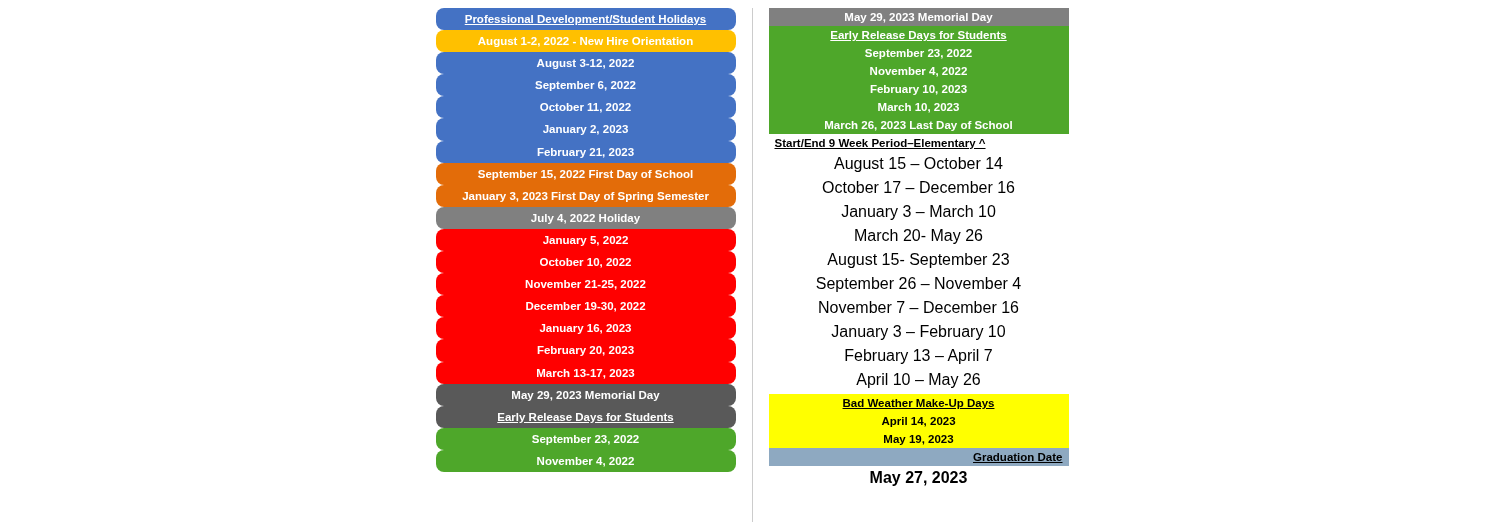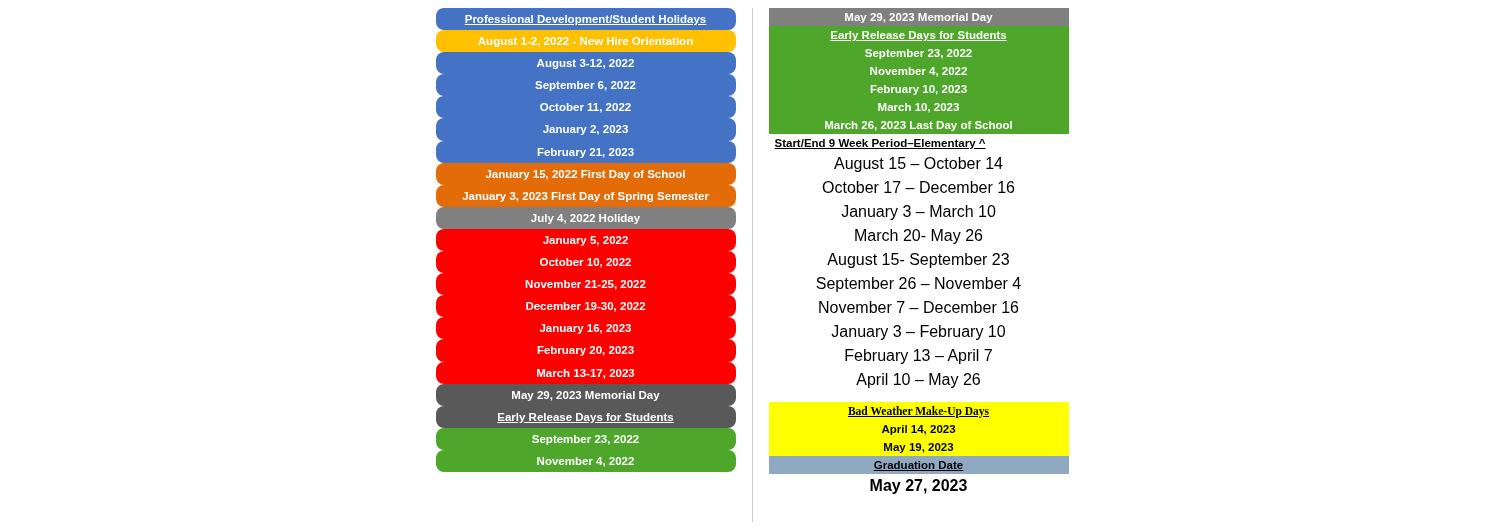--- a/index.html
+++ b/index.html
@@ -39,39 +39,39 @@
     .red-bg { background-color: #FF0000; color: #fff; }
     .dark-gray-bg { background-color: #595959; color: #fff; }
     .green-bg { background-color: #4EA72A; color: #fff; }
 
     
     .right-col-header { background-color: #808080; color: #fff; font-weight: bold; text-align: center; padding: 3px 6px; font-size: 11.5px; }
     .green-cell { background-color: #4EA72A; color: #fff; font-weight: bold; text-align: center; padding: 3px 6px; font-size: 11.5px; }
     .white-cell { background-color: #fff; color: #000; text-align: center; padding: 3px 6px; font-size: 16px; }
     .section-header { background-color: #fff; color: #000; padding: 3px 6px; font-size: 11.5px; font-weight: bold; }
     .yellow-bg { background-color: #FFFF00; color: #000; font-weight: bold; text-align: center; padding: 3px 6px; font-size: 11.5px; }
-    .slate-bg { background-color: #8EA9C1; color: #000; font-weight: bold; text-align: center; padding: 3px 6px; font-size: 11.5px; }
+    .slate-bg { background-color: #8EA9C1; color: #000; font-weight: bold; text-align: right; padding: 3px 6px; font-size: 11.5px; }
     .divider { width: 1px; background-color: #ccc; align-self: stretch; margin: 0 4px; }
     .underline { text-decoration: underline; }
     .bold { font-weight: bold; }
   </style>
 </head>
 <body>
 
 <div class="container">
 
   <div class="column" id="left-col">
       <div class="cell blue-bg"><span style="text-decoration: underline;">Professional Development/Student Holidays</span></div>
       <div class="cell gold-bg">August 1-2, 2022 -  New Hire Orientation</div>
       <div class="cell blue-bg">August 3-12, 2022</div>
       <div class="cell blue-bg">September 6, 2022</div>
       <div class="cell blue-bg">October 11, 2022</div>
       <div class="cell blue-bg">January 2, 2023</div>
       <div class="cell blue-bg">February 21, 2023</div>
-      <div class="cell orange-bg">January 15, 2022  First Day of School</div>
+      <div class="cell orange-bg">September 15, 2022  First Day of School</div>
       <div class="cell orange-bg">January 3, 2023  First Day of Spring Semester</div>
       <div class="cell gray-bg">July 4, 2022 Holiday</div>
       <div class="cell red-bg">January 5, 2022</div>
       <div class="cell red-bg">October 10, 2022</div>
       <div class="cell red-bg">November 21-25, 2022</div>
       <div class="cell red-bg">December 19-30, 2022</div>
       <div class="cell red-bg">January 16, 2023</div>
       <div class="cell red-bg">February 20, 2023</div>
       <div class="cell red-bg">March 13-17, 2023</div>
       <div class="cell dark-gray-bg">May 29, 2023 Memorial Day</div>
@@ -106,21 +106,21 @@
 
     <div id="secondary-periods">
         <div class="white-cell">August 15- September 23</div>
         <div class="white-cell">September 26 – November 4</div>
         <div class="white-cell">November 7 – December 16</div>
         <div class="white-cell">January 3 – February 10</div>
         <div class="white-cell">February 13 – April 7</div>
         <div class="white-cell">April 10 – May 26</div>
       </div>
 
-    <div class="yellow-bg" style="margin-top:10px;font-family:Liberation Serif, serif;">
+    <div class="yellow-bg" style="margin-top:2px;">
       <span class="underline">Bad Weather Make-Up Days</span>
     </div>
     <div id="bad-weather-dates">
         <div class="yellow-bg">April 14, 2023</div>
         <div class="yellow-bg">May 19, 2023</div>
       </div>
 
     <div class="slate-bg">
       <span class="underline">Graduation Date</span>
     </div>

